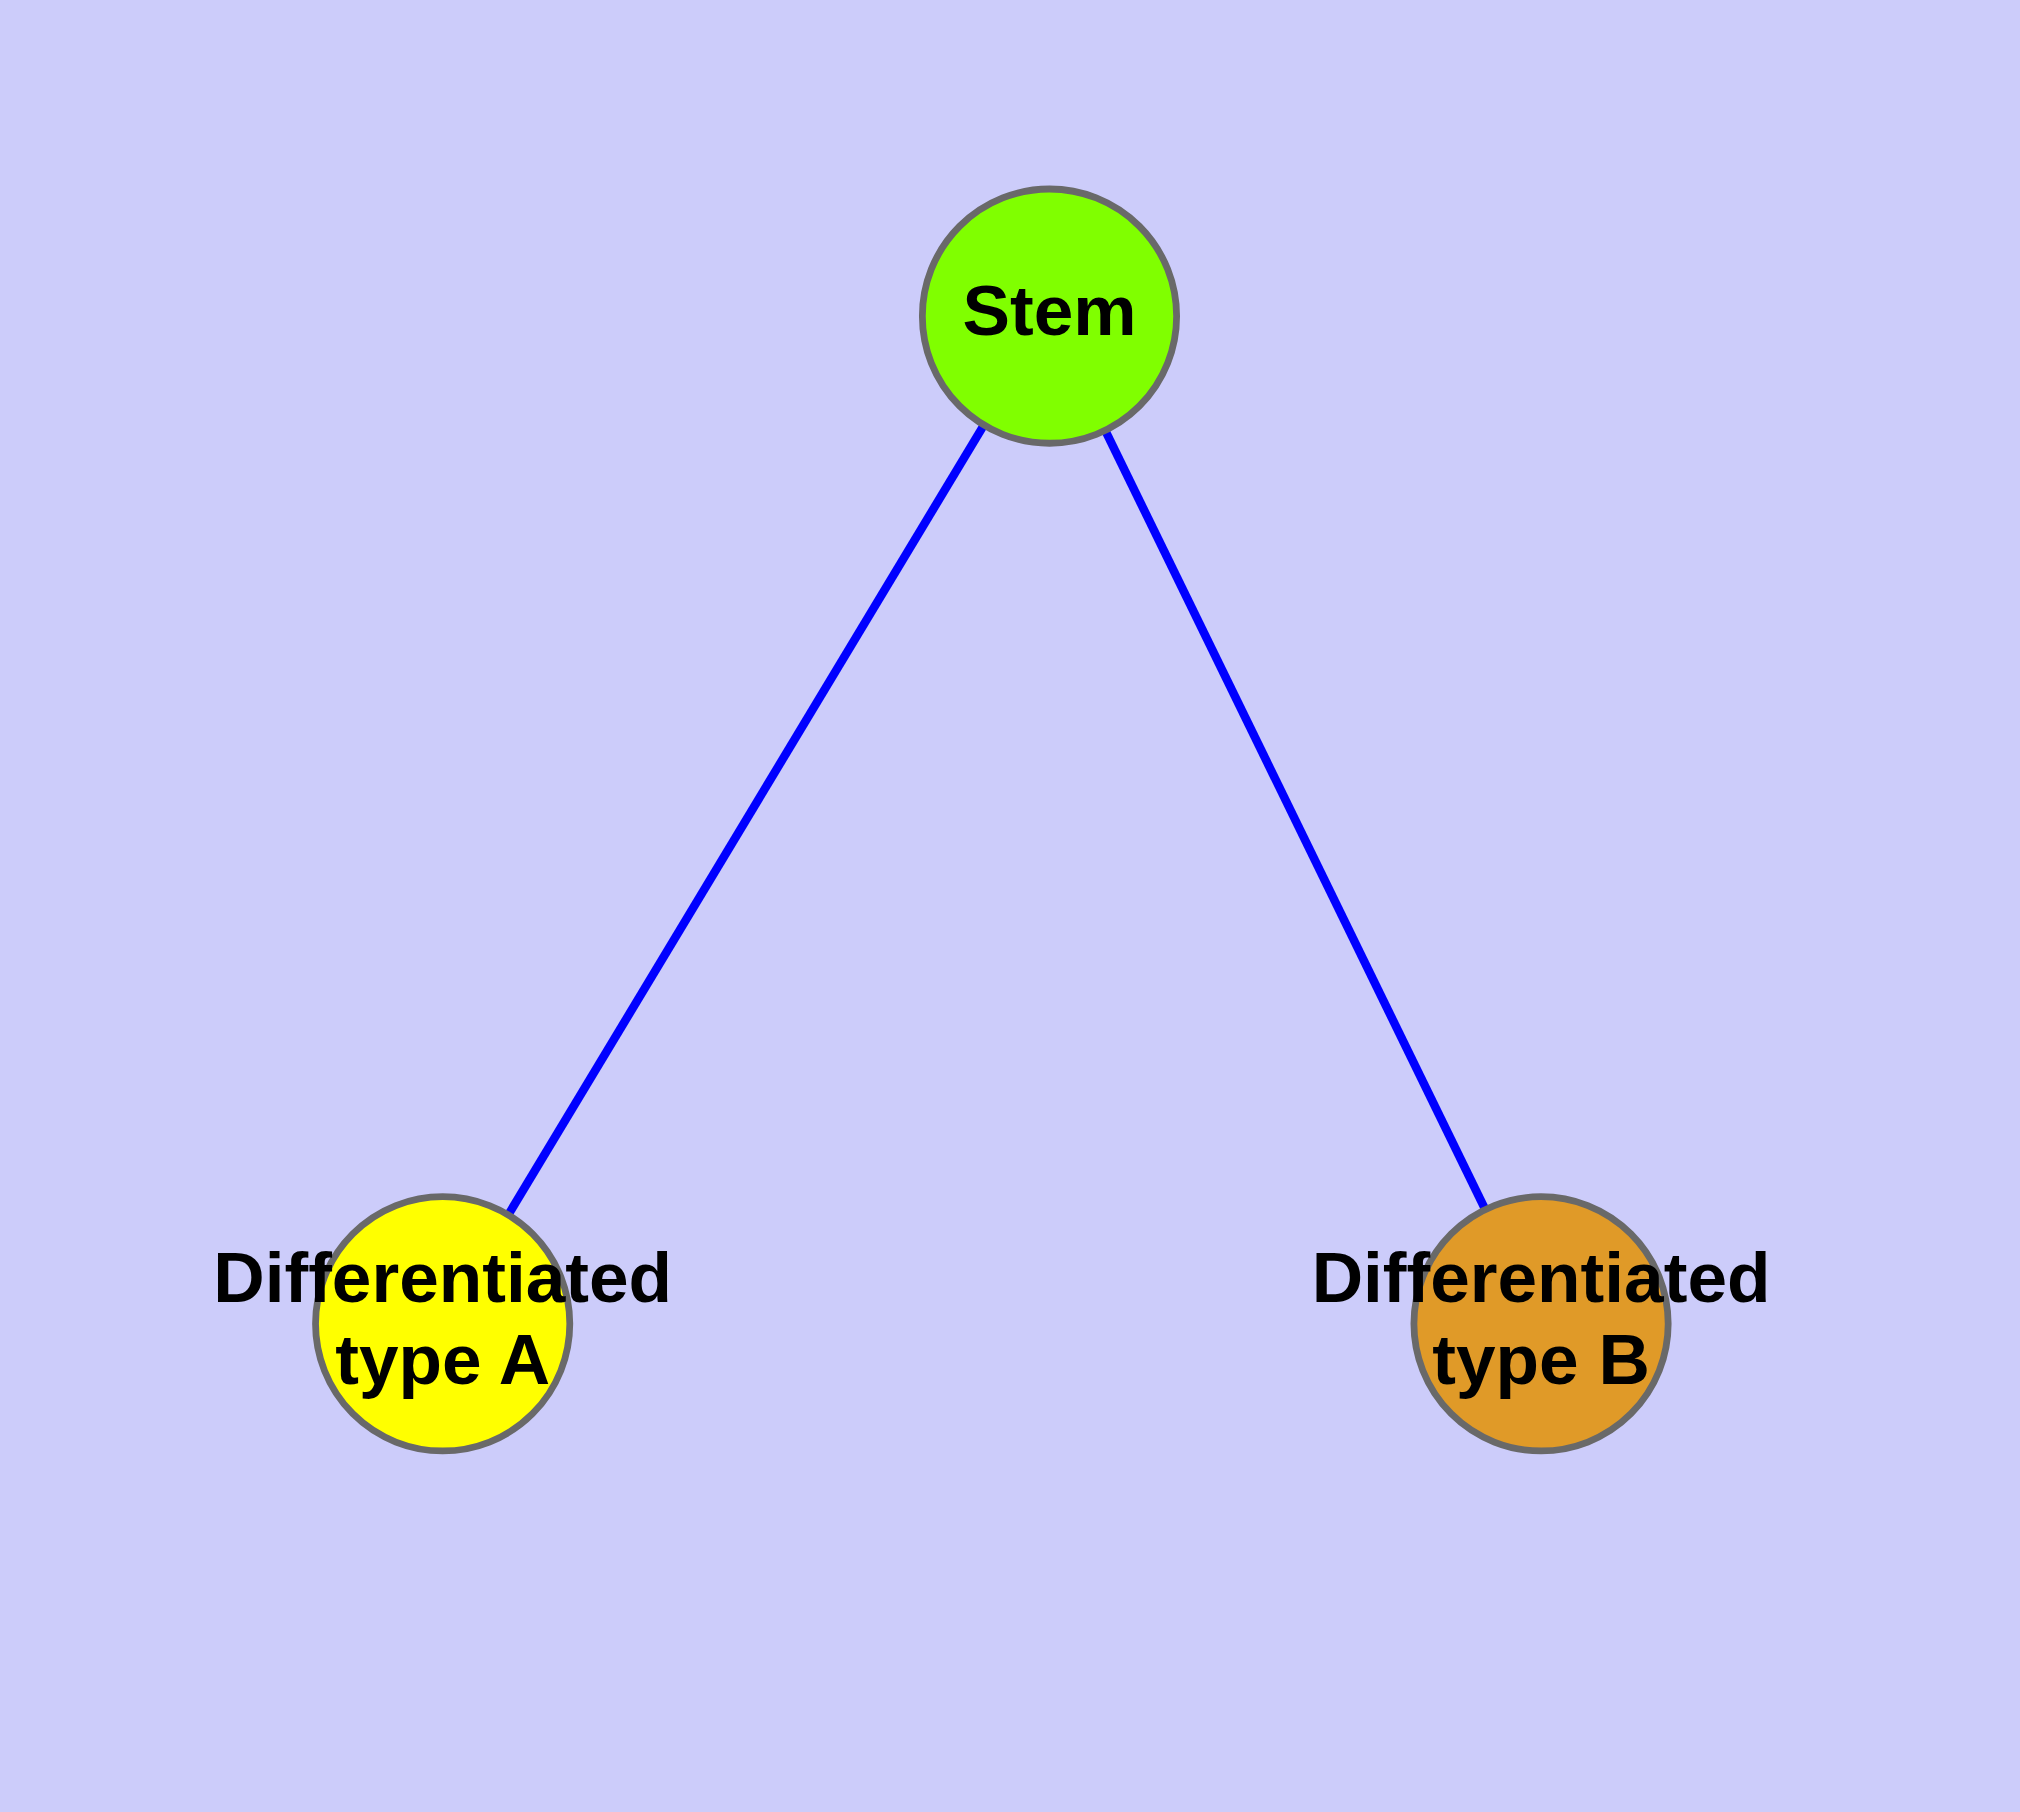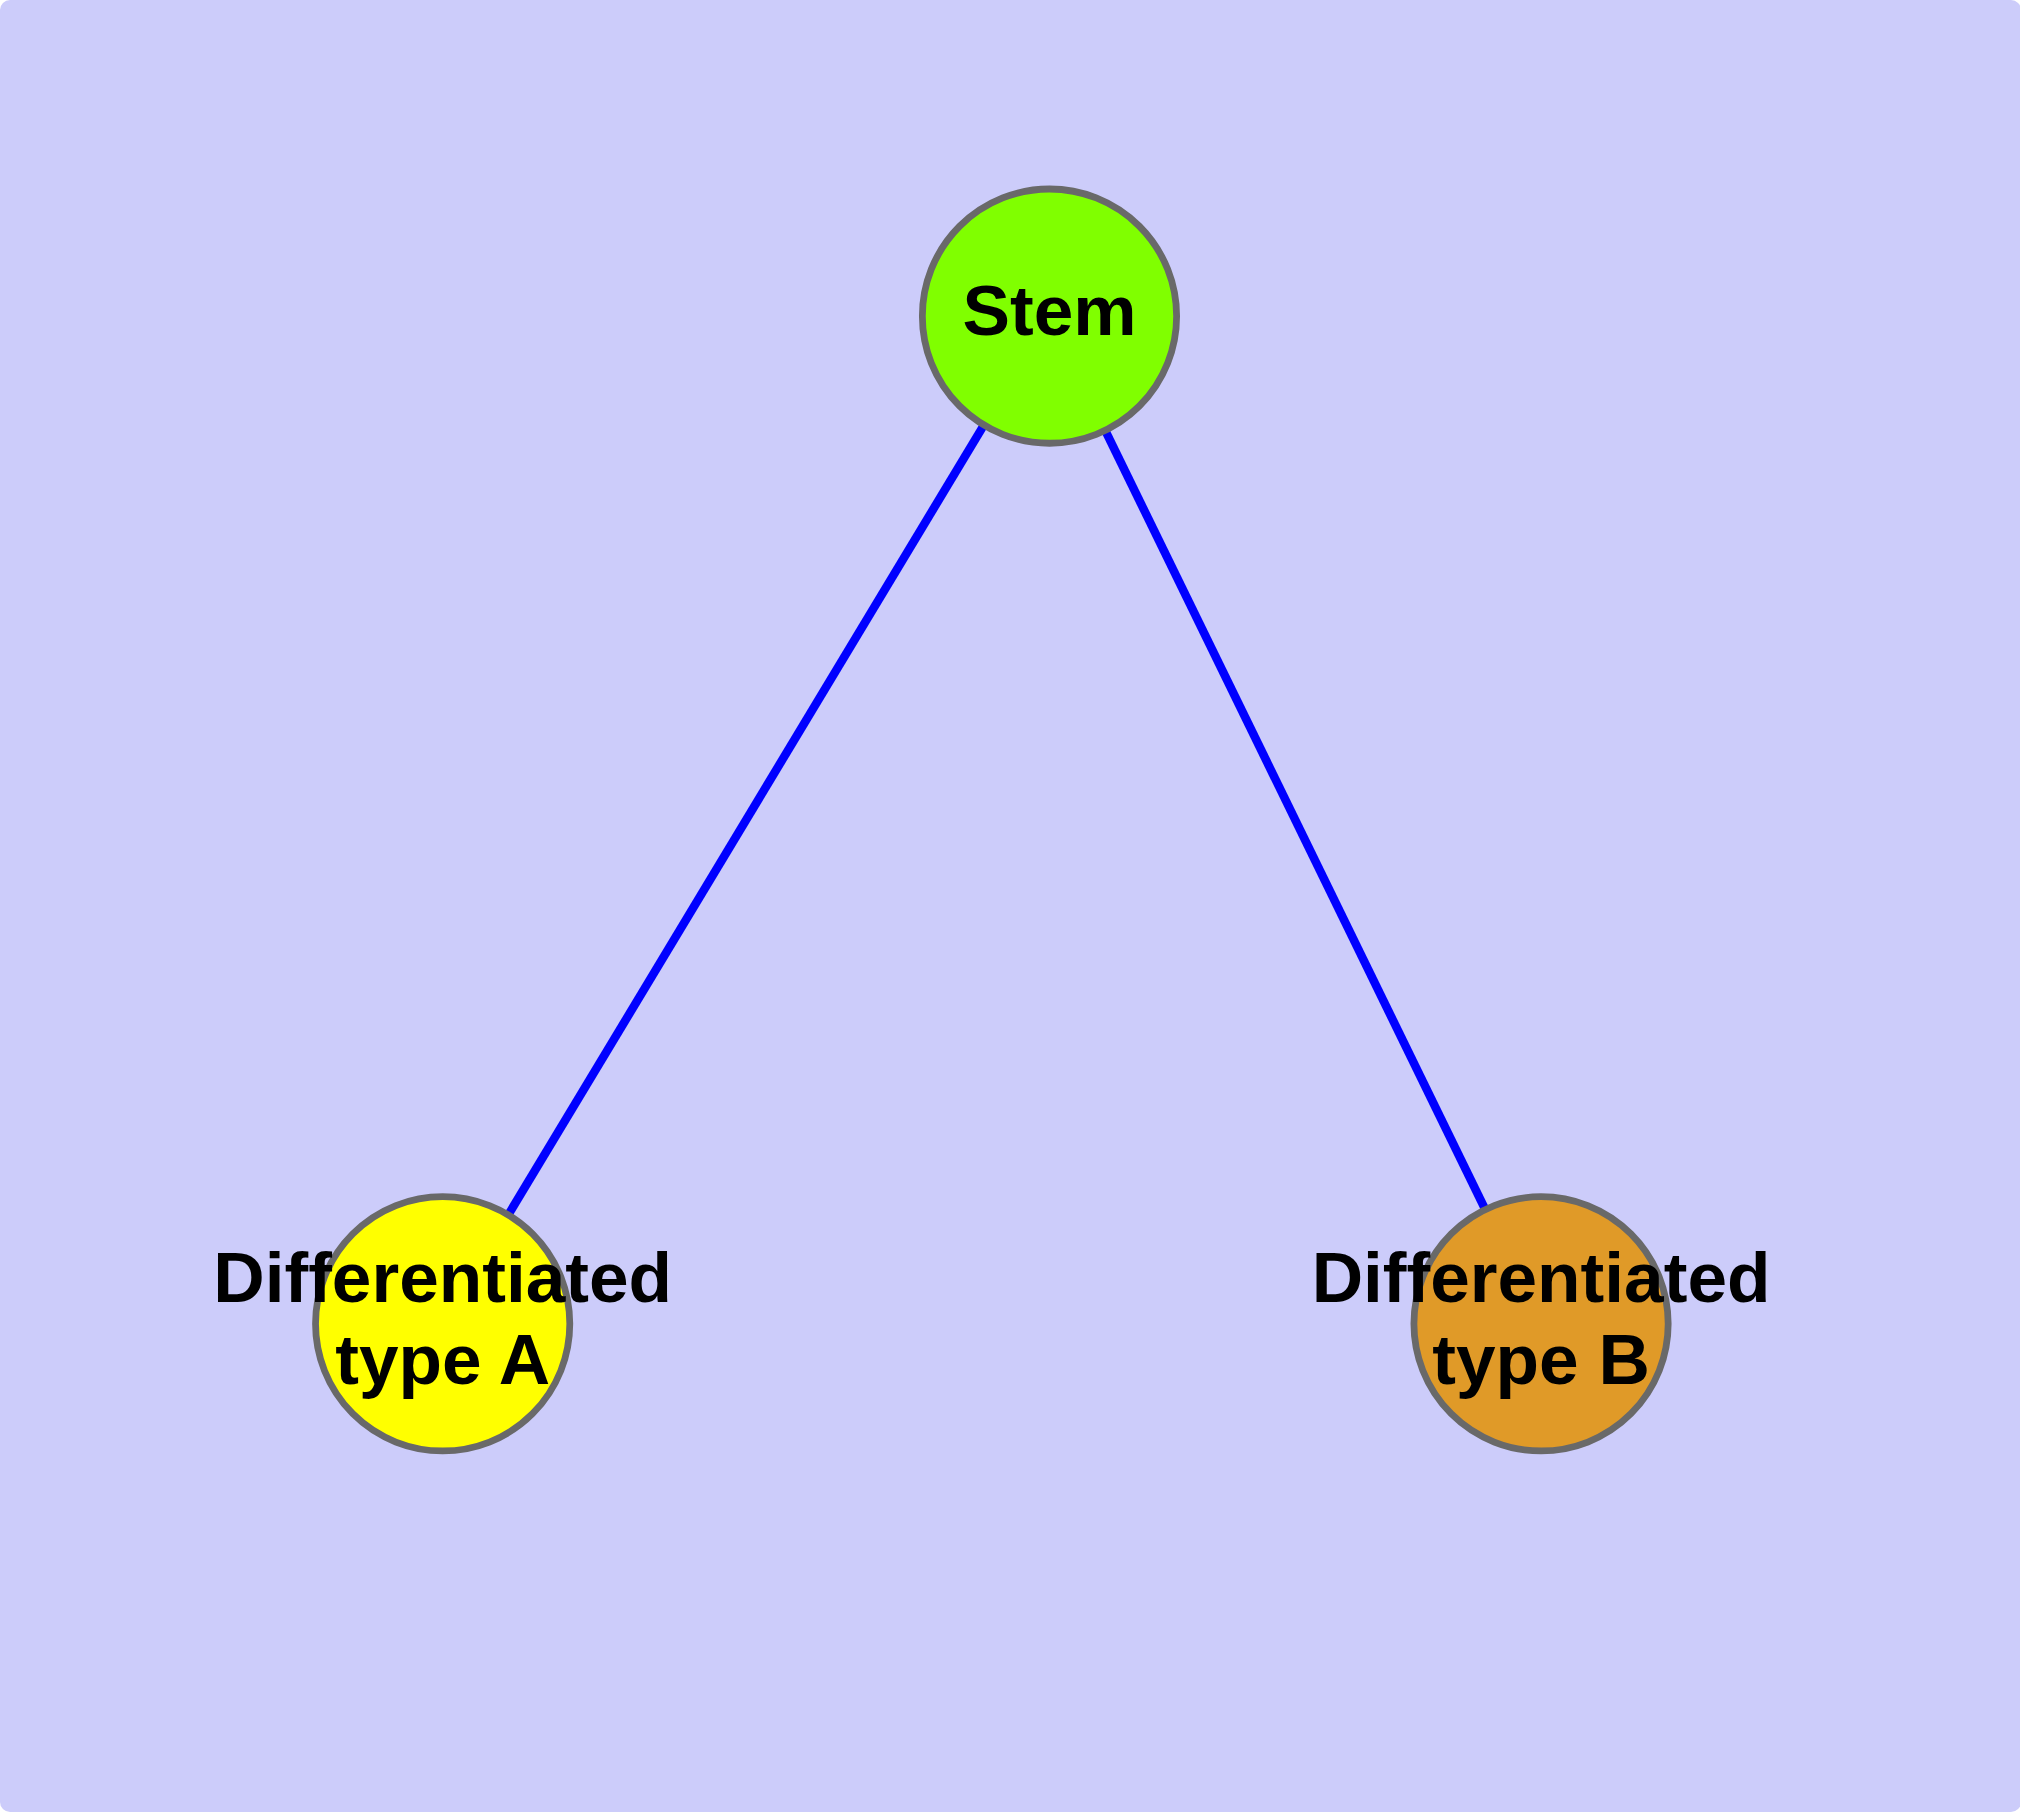--- a/index.html
+++ b/index.html
@@ -7,21 +7,20 @@
     margin: 0;
     padding: 0;
     background: #ffffff;
   }
   #canvas {
     position: relative;
     width: 2021px;
     height: 1812px;
     overflow: hidden;
     font-family: "Liberation Sans", "DejaVu Sans", sans-serif;
-    border-radius: 10px;
   }
   #bg-rect {
     position: absolute;
     left: 0;
     top: 0;
     width: 100%;
     height: 100%;
   }
   #graph-svg {
     position: absolute;

